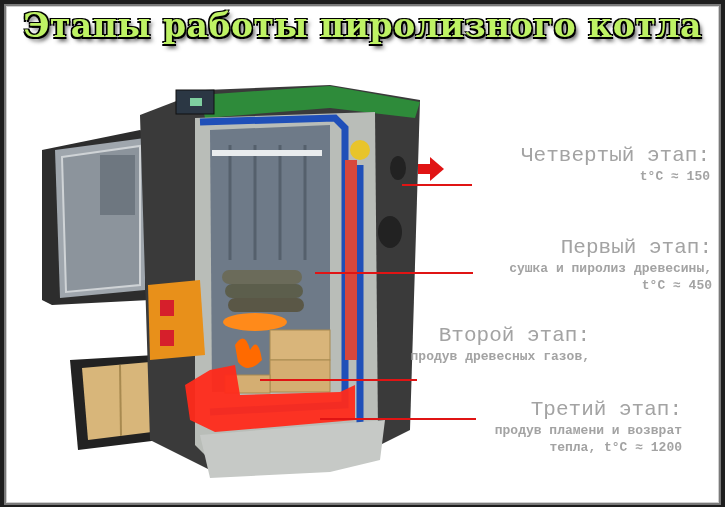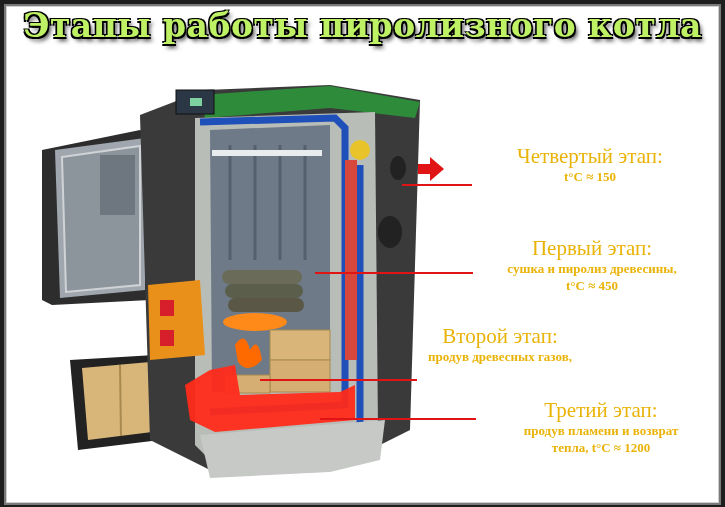--- a/index.html
+++ b/index.html
@@ -1,20 +1,20 @@
 <!DOCTYPE html>
 <html><head>
 <meta charset="utf-8">
 <style>
   html,body{margin:0;padding:0;}
   body{width:725px;height:507px;background:#1e1e1e;position:relative;overflow:hidden;}
   .frame{position:absolute;left:4px;top:4px;width:713px;height:497px;background:#ffffff;border:2px solid #7a7a7a;box-shadow:inset 0 0 0 1px #cfcfcf;}
   .title{position:absolute;left:0;top:6px;width:725px;text-align:center;font-family:"DejaVu Serif",serif;font-weight:bold;font-size:33px;color:#bef264;letter-spacing:0.5px;
     text-shadow:-1.5px -1.5px 0 #000,1.5px -1.5px 0 #000,-1.5px 1.5px 0 #000,1.5px 1.5px 0 #000,3px 4px 4px rgba(0,0,0,0.7);}
-  .label{position:absolute;text-align:center;font-family:Liberation Serif, serif;color:#eab308;}
+  .label{position:absolute;text-align:right;font-family:Liberation Mono, monospace;color:#a3a3a3;}
   .label .h{font-size:21px;line-height:24px;}
   .label .d{font-size:13px;line-height:17px;font-weight:bold;}
   .line{position:absolute;height:2px;background:#e01414;}
   svg{position:absolute;left:0;top:0;}
 </style>
 </head>
 <body>
 
 <div class="frame"></div>
 
@@ -113,17 +113,17 @@
   <div class="h">Первый этап:</div>
   <div class="d">сушка и пиролиз древесины,</div>
   <div class="d">t°C ≈ 450</div>
 </div>
 
 <div class="label" style="left:410px;top:324px;width:180px;">
   <div class="h">Второй этап:</div>
   <div class="d">продув древесных газов,</div>
 </div>
 
-<div class="label" style="left:486px;top:398px;width:230px;">
+<div class="label" style="left:452px;top:398px;width:230px;">
   <div class="h">Третий этап:</div>
   <div class="d">продув пламени и возврат</div>
   <div class="d">тепла, t°C ≈ 1200</div>
 </div>
 
 </body></html>

